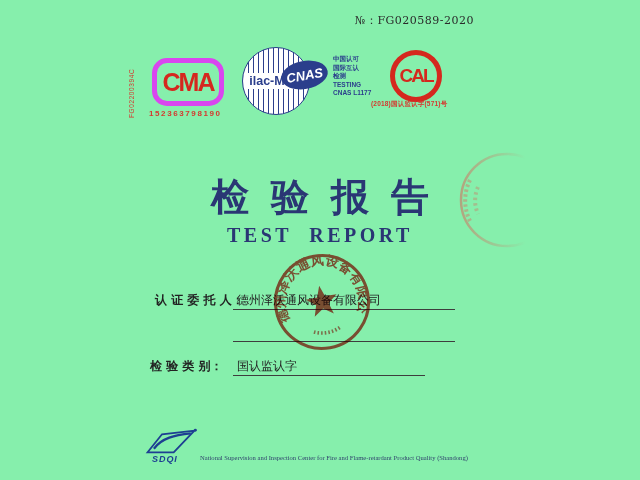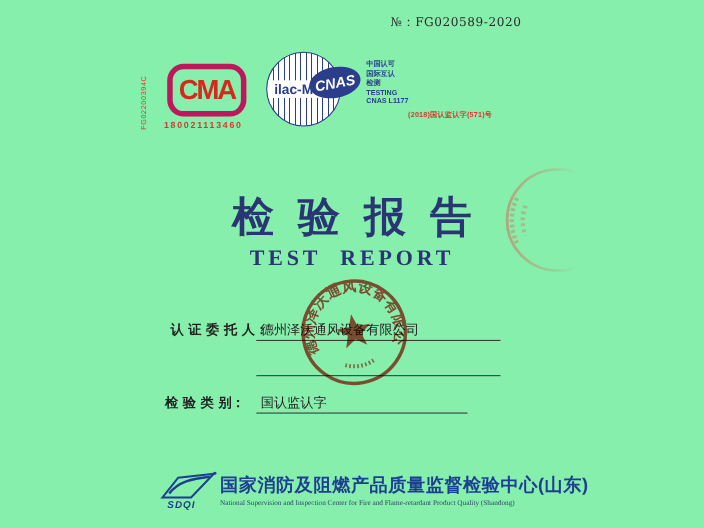--- a/index.html
+++ b/index.html
@@ -10,21 +10,21 @@
   .abs{position:absolute;}
 
   
   #report-no{left:355px;top:13px;font-family:"DejaVu Serif",serif;font-size:11px;color:#2a2a2a;letter-spacing:.5px;}
 
   
   #side-code{left:128px;top:118px;transform:rotate(-90deg);transform-origin:left top;
     font-size:6.5px;color:#d5382e;letter-spacing:.6px;white-space:nowrap;width:74px;}
 
   
-  #cma-box{left:152px;top:58px;width:62px;height:38px;border:5px solid #be185d;border-radius:15px;
+  #cma-box{left:152px;top:58px;width:62px;height:38px;border:5px solid #d946ef;border-radius:15px;
     display:flex;align-items:center;justify-content:center;}
   #cma-box span{color:#d5281e;font-weight:bold;font-size:25px;letter-spacing:-2px;font-family:"Liberation Sans",sans-serif;}
   #cma-no{left:149px;top:109px;font-size:8px;font-weight:bold;color:#d5382e;letter-spacing:1.6px;}
 
   
   #ilac-circle{left:242px;top:47px;width:66px;height:66px;border-radius:50%;
     background:repeating-linear-gradient(90deg,#2b3e8c 0 1px,#ffffff 1px 5px);
     border:1px solid #2b3e8c;overflow:hidden;}
   #ilac-band{position:absolute;left:-2px;top:25px;width:70px;height:16px;background:#fff;
     display:flex;align-items:center;justify-content:center;}
@@ -79,39 +79,42 @@
 
   <div class="abs" id="report-no">
     <span>№：</span><span>FG020589-2020</span>
   </div>
 
   <div class="abs" id="side-code">FG02200394C</div>
 
   <div class="abs" id="cma-box">
     <span>CMA</span>
   </div>
-  <div class="abs" id="cma-no">180021113460</div>
+  <div class="abs" id="cma-no">152363798190</div>
 
   <div class="abs" id="ilac-circle">
     <div id="ilac-band">
       <span>ilac-MRA</span>
     </div>
   </div>
 
   <div class="abs" id="cnas-swoosh">
     <span>CNAS</span>
   </div>
   <div class="abs" id="cnas-lines">
     <div>中国认可</div>
     <div>国际互认</div>
     <div>检测</div>
     <div>TESTING</div>
     <div>CNAS L1177</div>
   </div>
 
+  <div class="abs" id="cal-ring">
+    <span>CAL</span>
+  </div>
   <div class="abs" id="cal-caption">(2018)国认监认字(571)号</div>
 
   <svg class="abs" id="edge-stamp" viewBox="0 0 110 115">
     <defs>
       <linearGradient id="fadeR" x1="0" y1="0" x2="1" y2="0">
         <stop offset="0" stop-color="#e05a52" stop-opacity="0.9"></stop>
         <stop offset="0.45" stop-color="#e05a52" stop-opacity="0.35"></stop>
         <stop offset="0.7" stop-color="#e05a52" stop-opacity="0"></stop>
       </linearGradient>
     </defs>
@@ -142,16 +145,15 @@
     <polygon fill="#e23b2e" points="60,44 56.2,54.8 44.8,55.1 53.9,62 50.6,72.9 60,66.4 69.4,72.9 66.1,62 75.2,55.1 63.8,54.8"></polygon>
     <path d="M47.3,87.2 A30,30 0 0 0 72.7,87.2" fill="none" stroke="#e23b2e" stroke-width="3.5" stroke-dasharray="1.5,2" opacity="0.8"></path>
   </svg>
 
   <svg class="abs" style="left:144px;top:428px;width:54px;height:36px;" viewBox="0 0 60 40">
     <path d="M4,27 L20,7 L56,3 L33,27 Z" fill="none" stroke="#1d3f92" stroke-width="2"></path>
     <path d="M11,23 C20,11 34,8 52,6" fill="none" stroke="#1d3f92" stroke-width="2.5"></path>
     <circle cx="57" cy="2.5" r="1.6" fill="#1d3f92"></circle>
     <text x="9" y="38" fill="#1d3f92" font-size="10" font-weight="bold" font-style="italic" font-family="Liberation Sans, sans-serif" letter-spacing="1">SDQI</text>
   </svg>
-  <div class="abs" id="footer-name-zh">国家消防及阻燃产品质量监督检验中心(山东)</div>
   <div class="abs" id="footer-name-en">National Supervision and Inspection Center for Fire and Flame-retardant Product Quality (Shandong)</div>
 
 </div>
 
 </body></html>

